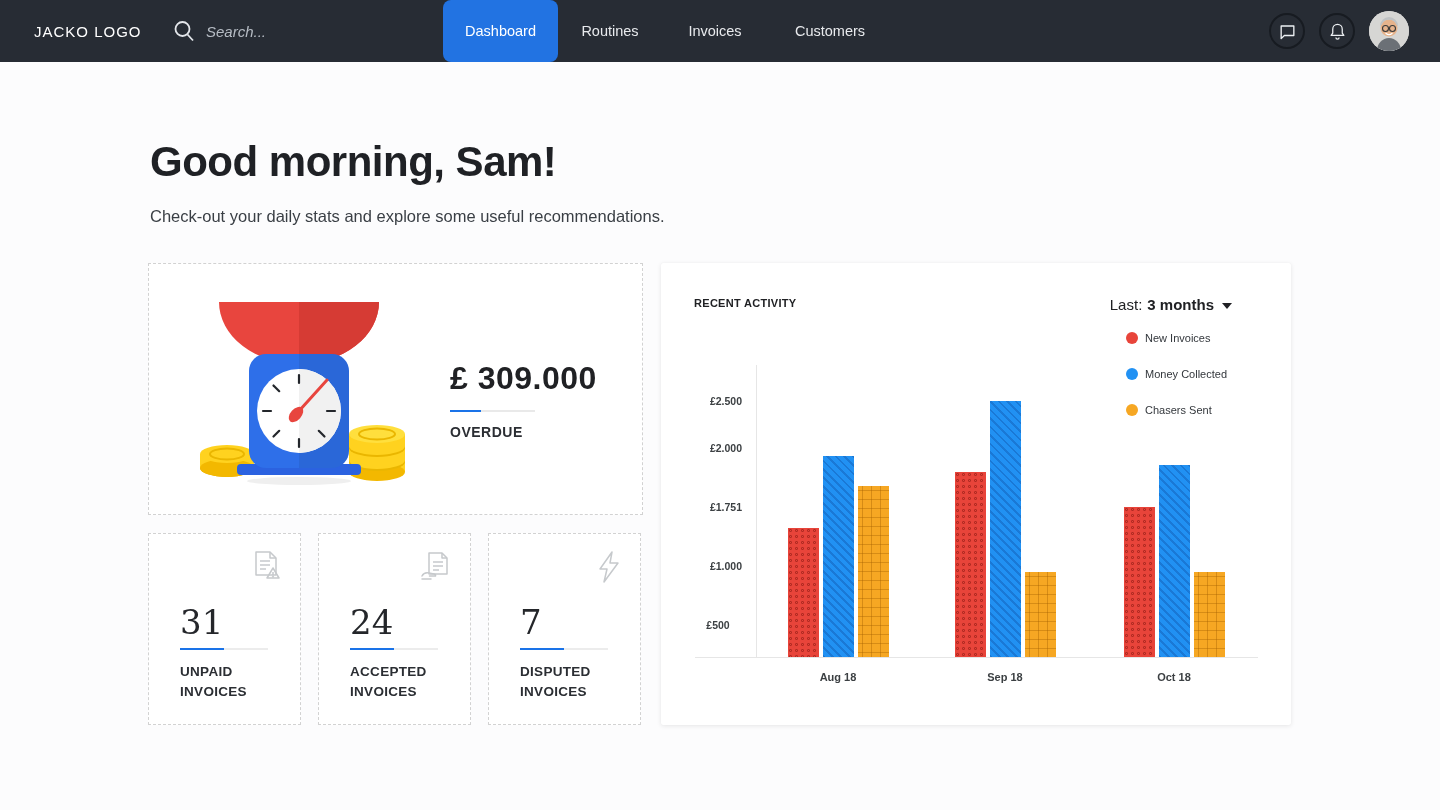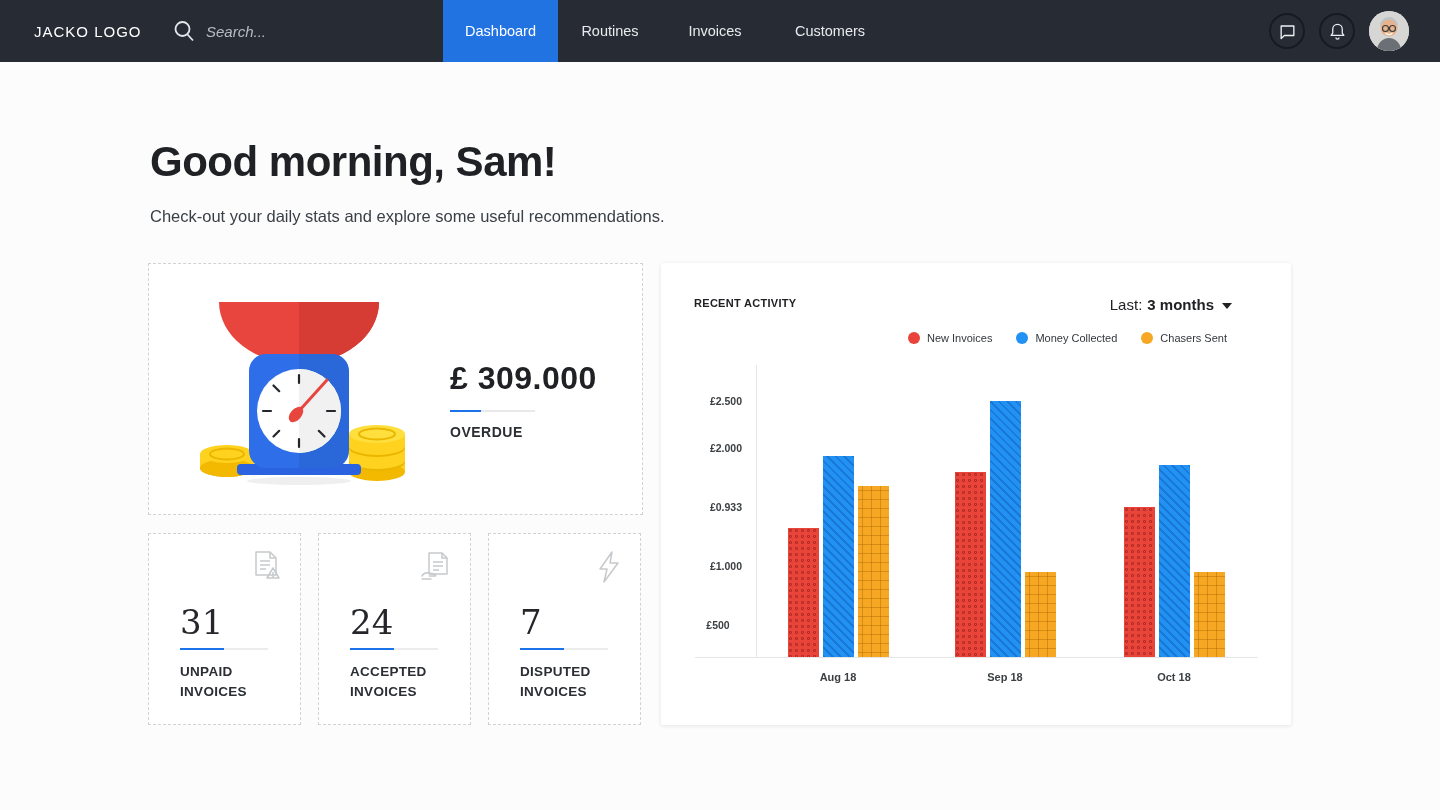--- a/index.html
+++ b/index.html
@@ -10,21 +10,21 @@
   .navbar { position:absolute; left:0; top:0; width:1440px; height:62px; background:#272c34; }
   .logo { position:absolute; left:34px; top:0; height:62px; display:flex; align-items:center;
           color:#fff; font-size:15px; letter-spacing:1px; font-weight:500; }
   .search-wrap { position:absolute; left:172px; top:0; height:62px; display:flex; align-items:center; gap:10px; }
   .search-wrap svg { display:block; }
   .search-input { background:transparent; border:none; outline:none; color:#dfe3e8;
                   font-style:italic; font-size:15px; width:170px; font-family:"Liberation Sans",sans-serif; }
   .search-input::placeholder { color:#b6bcc4; font-style:italic; }
   .nav-items { position:absolute; left:443px; top:0; height:62px; display:flex; }
   .nav-item { height:62px; display:flex; align-items:center; justify-content:center;
-              color:#e8eaed; font-size:14.5px; cursor:pointer; }
+              color:#e8eaed; font-size:14.5px; cursor:pointer;border-radius:8px; }
   .nav-item.active { background:#2273e2; color:#fff; }
   .nav-right { position:absolute; right:31px; top:0; height:62px; display:flex; align-items:center; gap:14px; }
   .icon-circle { width:36px; height:36px; border-radius:50%; border:2px solid #171b21;
                  display:flex; align-items:center; justify-content:center; cursor:pointer; }
   .avatar { width:40px; height:40px; border-radius:50%; overflow:hidden; background:#d4d4d4; cursor:pointer; }
 
   
   .greeting { position:absolute; left:150px; top:138px; font-size:42px; font-weight:700;
               color:#1f2125; letter-spacing:-0.5px; }
   .subtitle { position:absolute; left:150px; top:207px; font-size:16.5px; color:#3a3f45; }
@@ -56,21 +56,21 @@
   .activity-card { position:absolute; left:661px; top:263px; width:630px; height:462px; background:#fff;
                    box-shadow:0 1px 5px rgba(0,0,0,0.09), 0 0 1px rgba(0,0,0,0.06); border-radius:2px; }
   .activity-title { position:absolute; left:33px; top:34px; font-size:11px; font-weight:700;
                     color:#202124; letter-spacing:0.3px;text-align:center; }
   .activity-filter { position:absolute; right:59px; top:33px; font-size:15px; color:#202124;
                      cursor:pointer; display:flex; align-items:center; gap:5px; }
   .activity-filter .flabel { font-weight:400; }
   .activity-filter .fvalue { font-weight:700; }
   .caret-down { width:0; height:0; border-left:5px solid transparent; border-right:5px solid transparent;
                 border-top:6px solid #202124; margin-left:3px; margin-top:2px; }
-  .legend { position:absolute; top:69px; right:64px; display:flex; gap:24px; }
+  .legend { position:absolute; top:69px; right:64px; display:flex; gap:24px;flex-direction:column; }
   .legend-item { display:flex; align-items:center; gap:7px; }
   .legend-dot { width:12px; height:12px; border-radius:50%; }
   .legend-label { font-size:11px; color:#33373c; }
 
   
   .plot { position:absolute; left:0; top:0; width:630px; height:462px; }
   .y-axis-line { position:absolute; left:95px; top:102px; width:1px; height:292px; background:#e6e6e6; }
   .x-axis-line { position:absolute; left:34px; top:394px; width:563px; height:1px; background:#e6e6e6; }
   .y-tick { position:absolute; left:33px; width:48px; text-align:right; font-size:10.5px;
             font-weight:700; color:#3c4043; transform:translateY(-50%); }
@@ -271,21 +271,21 @@
         <div class="legend-item">
           <span class="legend-dot" style="background: rgb(246, 167, 35);"></span>
           <span class="legend-label">Chasers Sent</span>
         </div>
       </div>
     <div class="plot" id="plot">
       <div class="y-axis-line"></div>
       <div class="x-axis-line"></div>
     <div class="y-tick" style="top: 126px; margin-top: 12px;">£2.500</div>
         <div class="y-tick" style="top: 185px;">£2.000</div>
-        <div class="y-tick" style="top: 244px;">£0.933</div>
+        <div class="y-tick" style="top: 244px;">£1.751</div>
         <div class="y-tick" style="top: 303px;">£1.000</div>
         <div class="y-tick" style="top: 362px; text-align: center;">£500</div>
         <div class="x-tick" style="left: 137px;">Aug 18</div>
         <div class="bar s0" title="New Invoices Aug 18: 1320" style="left: 127px; top: 265px; height: 129px;"></div>
         <div class="bar s1" title="Money Collected Aug 18: 1930" style="left: 162px; top: 193px; height: 201px;"></div>
         <div class="bar s2" title="Chasers Sent Aug 18: 1680" style="left: 197px; top: 223px; height: 171px;"></div>
         <div class="x-tick" style="left: 304px;">Sep 18</div>
         <div class="bar s0" title="New Invoices Sep 18: 1800" style="left: 294px; top: 209px; height: 185px;"></div>
         <div class="bar s1" title="Money Collected Sep 18: 2400" style="left: 329px; top: 138px; height: 256px;"></div>
         <div class="bar s2" title="Chasers Sent Sep 18: 950" style="left: 364px; top: 309px; height: 85px;"></div>

